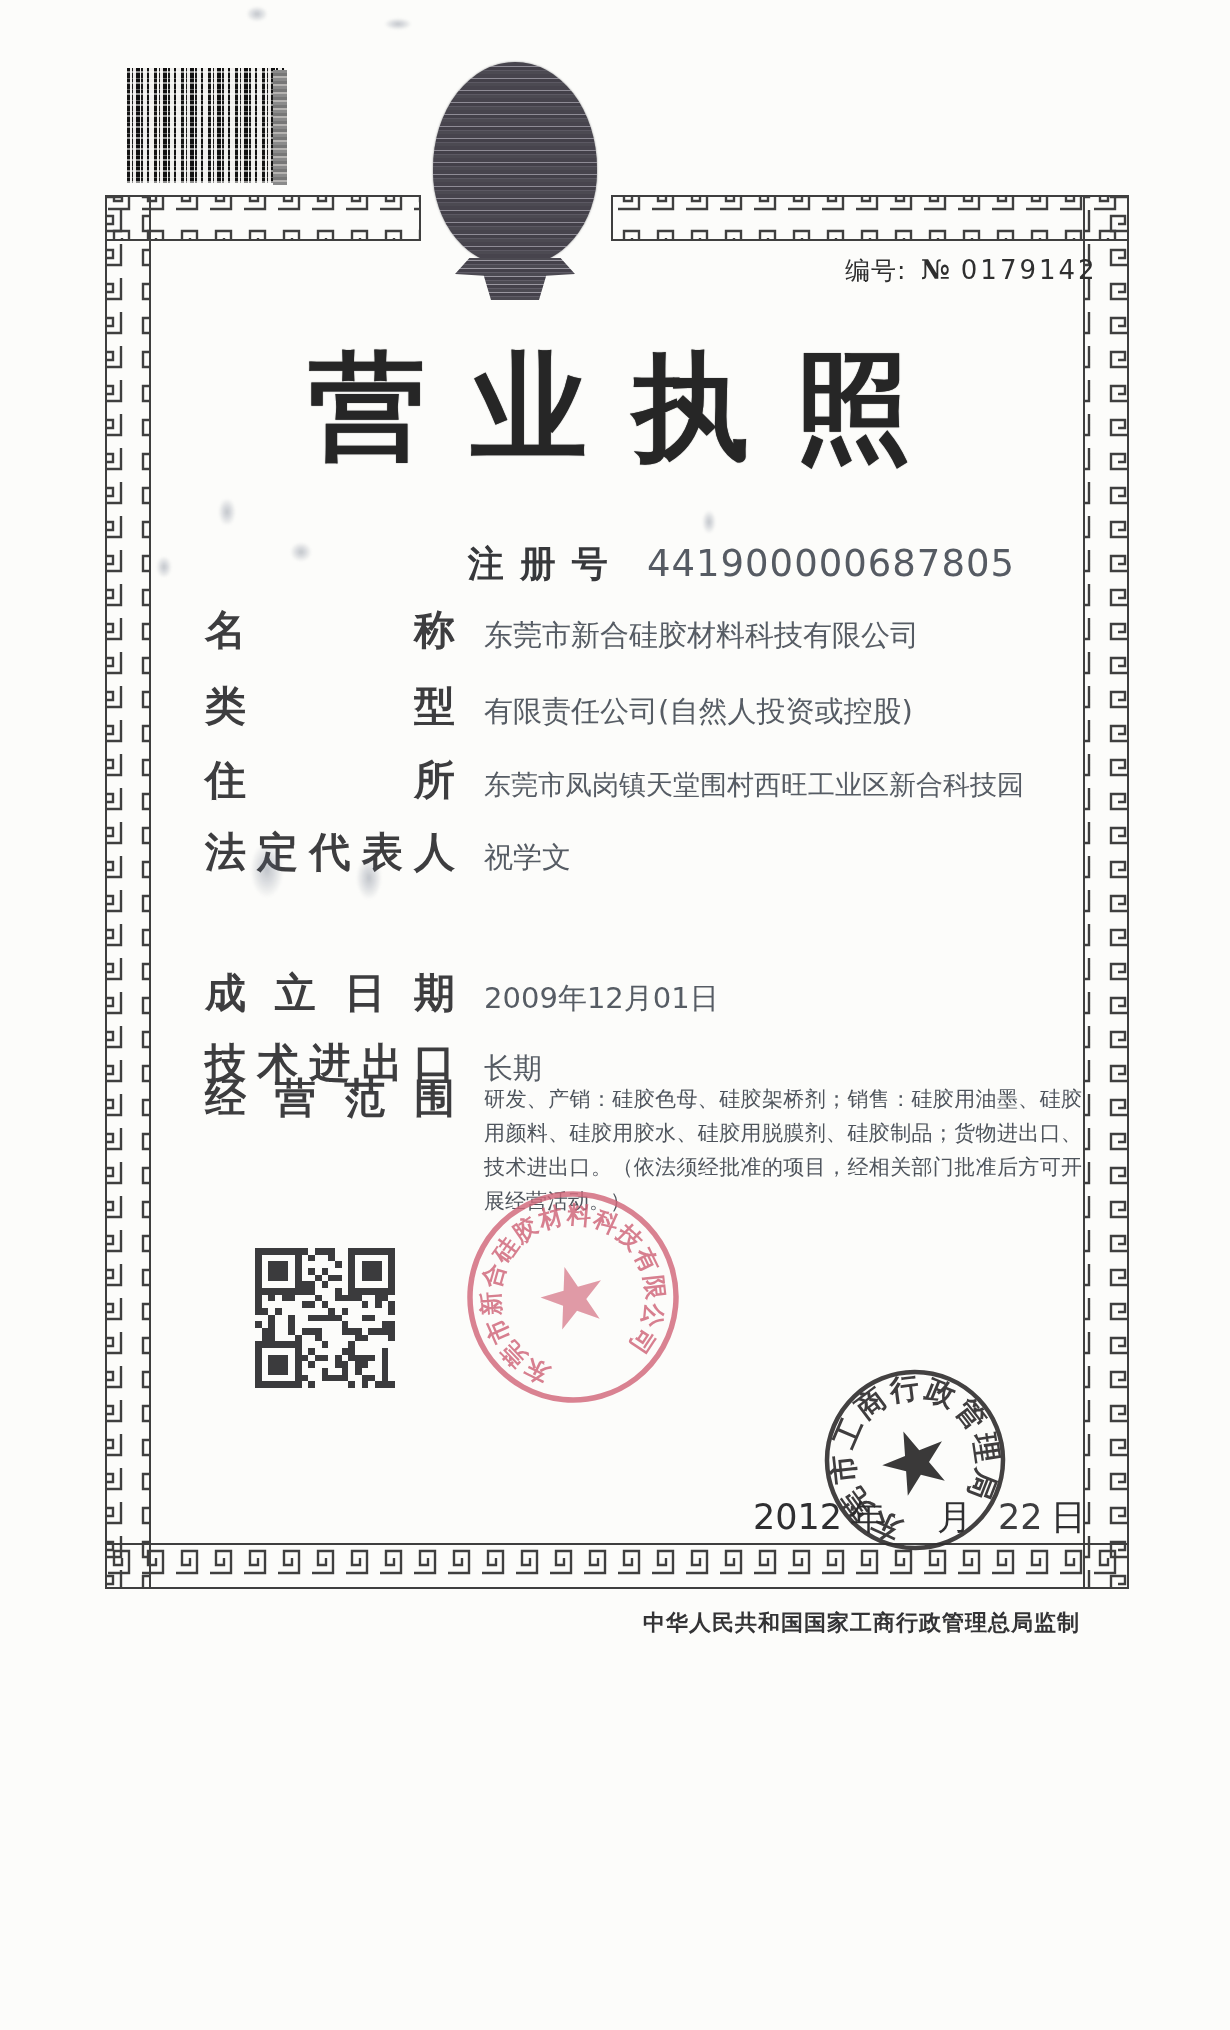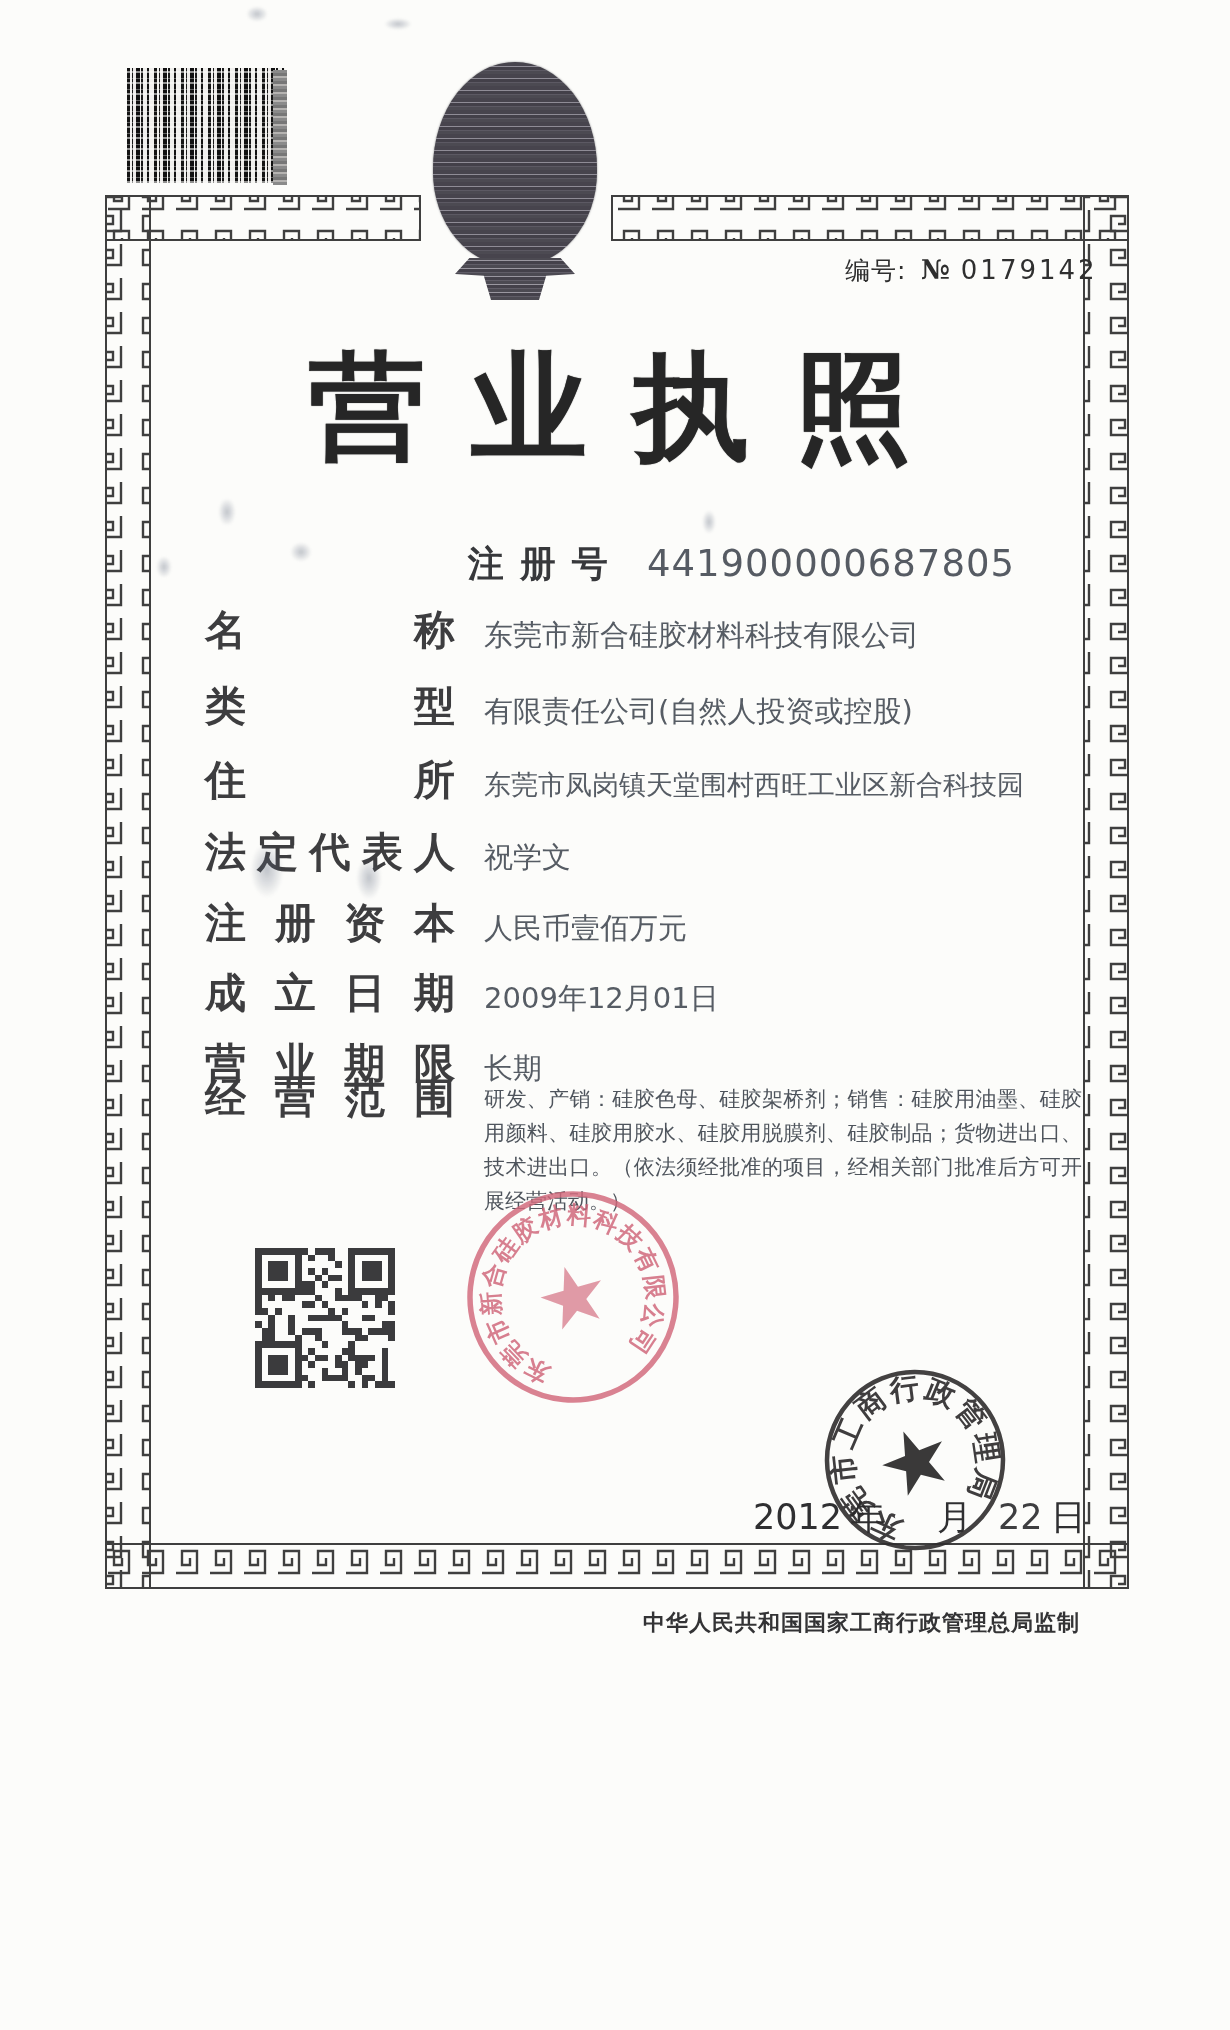--- a/index.html
+++ b/index.html
@@ -127,30 +127,26 @@
       <span class="field-value">东莞市新合硅胶材料科技有限公司</span>
     </div>
     <div class="field-row" style="top:758px">
       <span class="field-label">住所</span>
       <span class="field-value addr">东莞市凤岗镇天堂围村西旺工业区新合科技园</span>
     </div>
     <div class="field-row" style="top:830px">
       <span class="field-label">法定代表人</span>
       <span class="field-value">祝学文</span>
     </div>
-    <div class="field-row" style="top:901px">
-      <span class="field-label">注册资本</span>
-      <span class="field-value">人民币壹佰万元</span>
-    </div>
     <div class="field-row" style="top:971px">
       <span class="field-label">成立日期</span>
       <span class="field-value">2009年12月01日</span>
     </div>
     <div class="field-row" style="top:1041px">
-      <span class="field-label">营业期限</span>
+      <span class="field-label">技术进出口</span>
       <span class="field-value">长期</span>
     </div>
     <div class="field-row" style="top:1076px">
       <span class="field-label">经营范围</span>
       <span class="field-value small">研发、产销：硅胶色母、硅胶架桥剂；销售：硅胶用油墨、硅胶用颜料、硅胶用胶水、硅胶用脱膜剂、硅胶制品；货物进出口、技术进出口。（依法须经批准的项目，经相关部门批准后方可开展经营活动。）</span>
     </div>
 
     <div class="qr">
         <i style="grid-row:1;grid-column:1"></i>
         <i style="grid-row:1;grid-column:2"></i>

